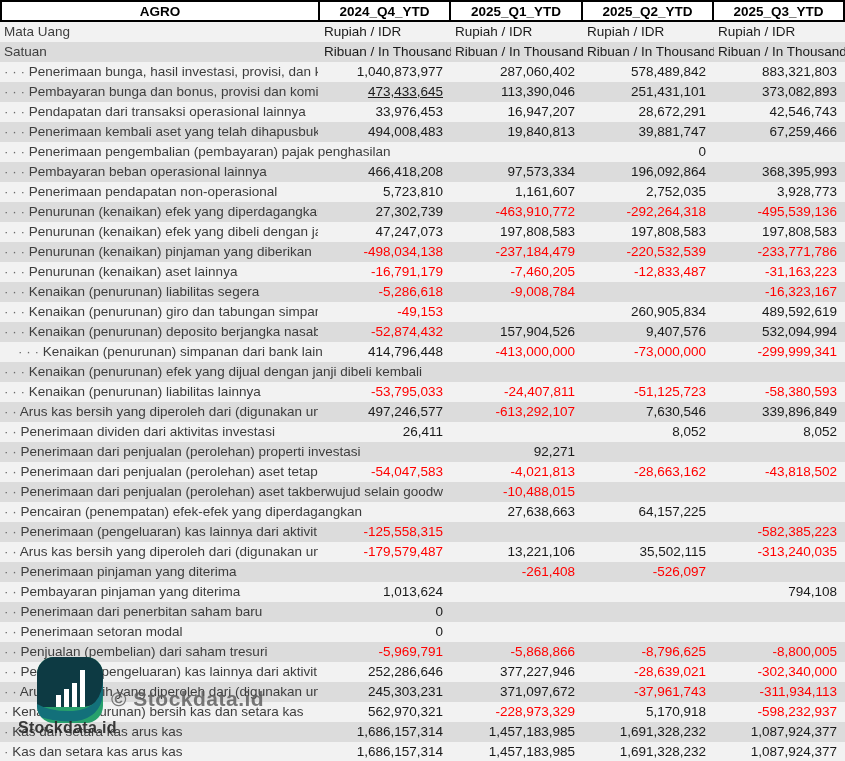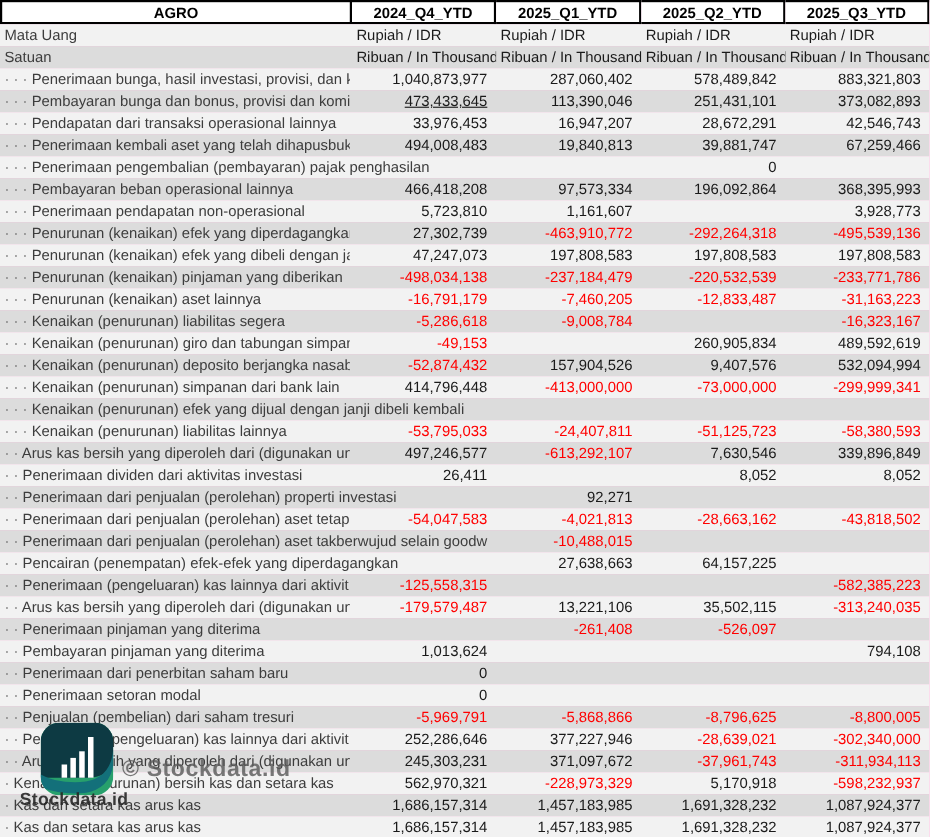--- a/index.html
+++ b/index.html
@@ -98,20 +98,21 @@
         <div class="lbl" style="width: 314px;"><span class="dots">· · · </span>Pembayaran beban operasional lainnya</div>
         <div class="val" style="left: 320px; width: 131px;">466,418,208</div>
         <div class="val" style="left: 451px; width: 132px;">97,573,334</div>
         <div class="val" style="left: 583px; width: 131px;">196,092,864</div>
         <div class="val" style="left: 714px; width: 131px;">368,395,993</div>
       </div>
       <div class="row light">
         <div class="lbl" style="width: 314px;"><span class="dots">· · · </span>Penerimaan pendapatan non-operasional</div>
         <div class="val" style="left: 320px; width: 131px;">5,723,810</div>
         <div class="val" style="left: 451px; width: 132px;">1,161,607</div>
+        <div class="val" style="left: 583px; width: 131px;">2,752,035</div>
         <div class="val" style="left: 714px; width: 131px;">3,928,773</div>
       </div>
       <div class="row dark">
         <div class="lbl" style="width: 314px;"><span class="dots">· · · </span>Penurunan (kenaikan) efek yang diperdagangkan</div>
         <div class="val" style="left: 320px; width: 131px;">27,302,739</div>
         <div class="val neg" style="left: 451px; width: 132px;">-463,910,772</div>
         <div class="val neg" style="left: 583px; width: 131px;">-292,264,318</div>
         <div class="val neg" style="left: 714px; width: 131px;">-495,539,136</div>
       </div>
       <div class="row light">
@@ -149,21 +150,21 @@
         <div class="val" style="left: 714px; width: 131px;">489,592,619</div>
       </div>
       <div class="row dark">
         <div class="lbl" style="width: 314px;"><span class="dots">· · · </span>Kenaikan (penurunan) deposito berjangka nasab</div>
         <div class="val neg" style="left: 320px; width: 131px;">-52,874,432</div>
         <div class="val" style="left: 451px; width: 132px;">157,904,526</div>
         <div class="val" style="left: 583px; width: 131px;">9,407,576</div>
         <div class="val" style="left: 714px; width: 131px;">532,094,994</div>
       </div>
       <div class="row light">
-        <div class="lbl" style="width: 314px;"><span class="dots">· · · </span>Kenaikan (penurunan) simpanan dari bank lain</div>
+        <div class="lbl" style="width: 314px; margin-left: 14px;"><span class="dots">· · · </span>Kenaikan (penurunan) simpanan dari bank lain</div>
         <div class="val" style="left: 320px; width: 131px;">414,796,448</div>
         <div class="val neg" style="left: 451px; width: 132px;">-413,000,000</div>
         <div class="val neg" style="left: 583px; width: 131px;">-73,000,000</div>
         <div class="val neg" style="left: 714px; width: 131px;">-299,999,341</div>
       </div>
       <div class="row dark">
         <div class="lbl" style="width: 839px;"><span class="dots">· · · </span>Kenaikan (penurunan) efek yang dijual dengan janji dibeli kembali</div>
         <div class="val" style="left: 320px; width: 131px;"></div>
         <div class="val" style="left: 451px; width: 132px;"></div>
         <div class="val" style="left: 583px; width: 131px;"></div>

